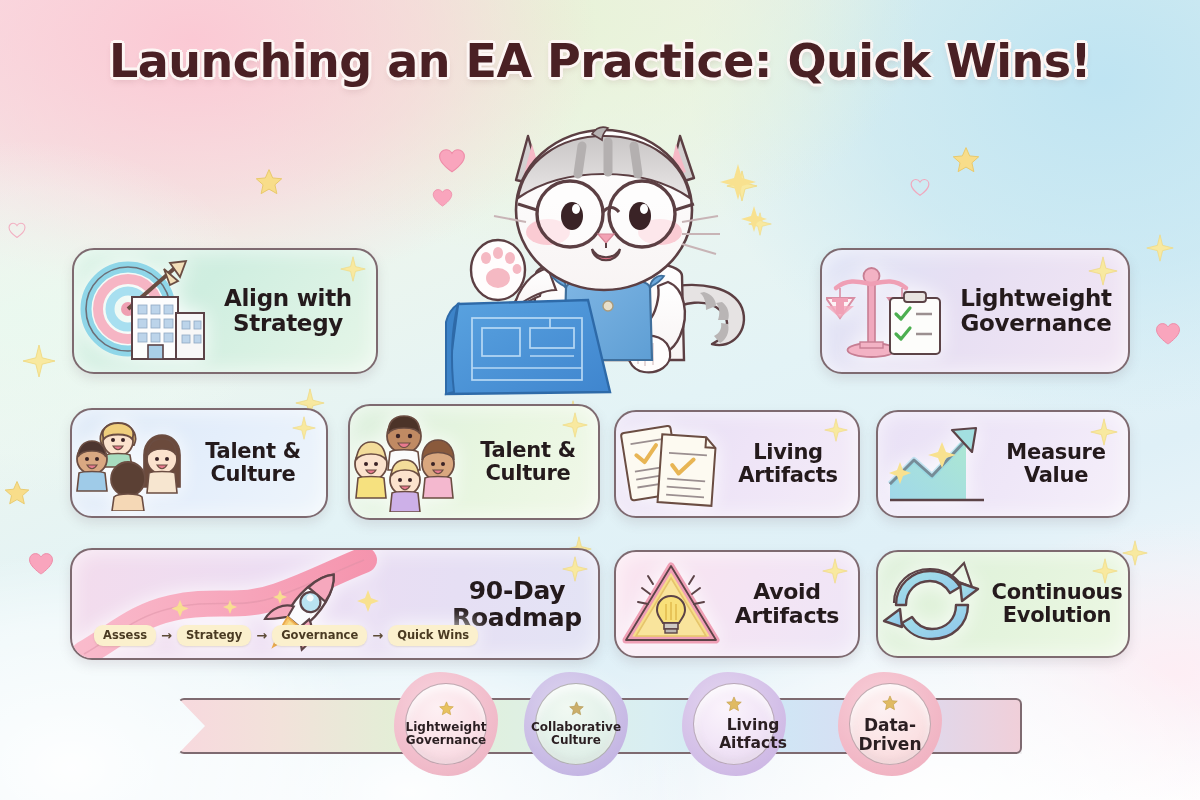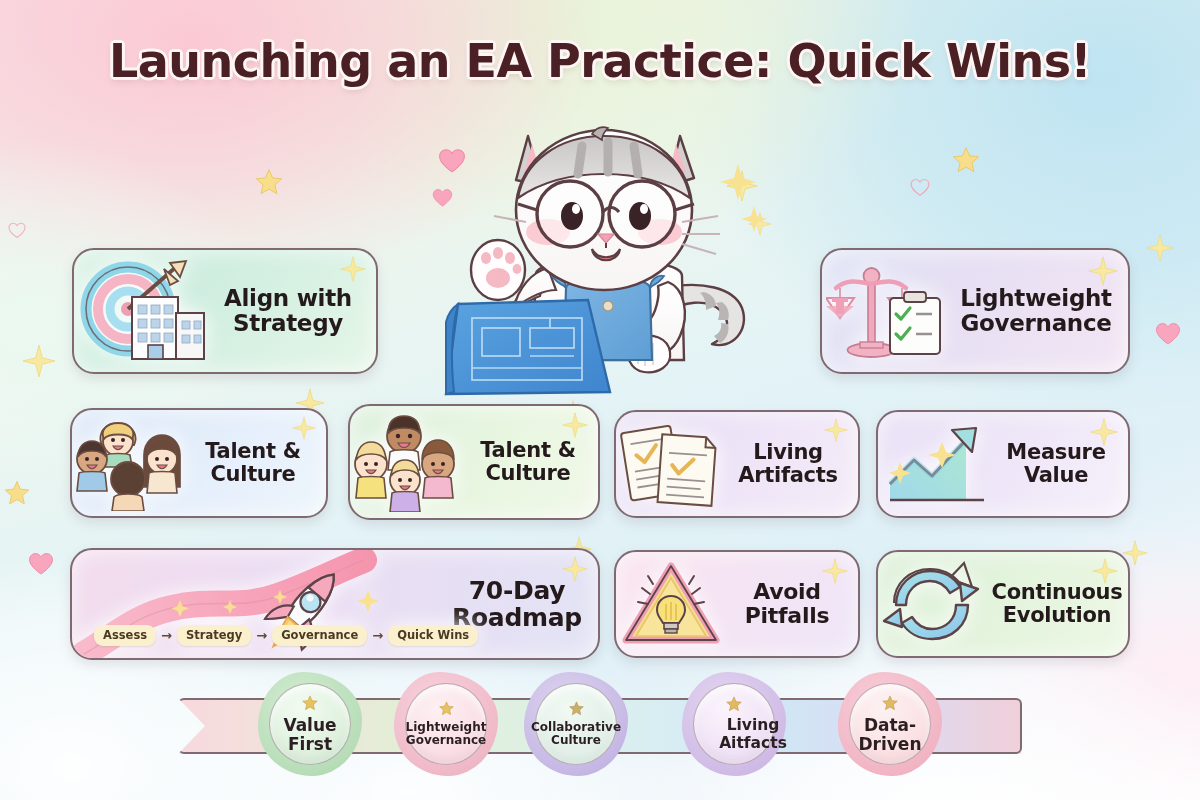--- a/index.html
+++ b/index.html
@@ -584,21 +584,21 @@
       <div class="chips">
         <span class="chip">Assess</span>
         <span class="chip-arrow">→</span>
         <span class="chip">Strategy</span>
         <span class="chip-arrow">→</span>
         <span class="chip">Governance</span>
         <span class="chip-arrow">→</span>
         <span class="chip">Quick Wins</span>
       </div>
     </div>
-    <div class="card-label" style="font-size:25px;padding-right:14px;">70-Day Roadmap</div>
+    <div class="card-label" style="font-size:25px;padding-right:14px;">90-Day Roadmap</div>
     <span class="corner-spark">
       <svg width="26" height="26" viewBox="0 0 34 34">
           <path d="M17 1 L20.2 13.8 L33 17 L20.2 20.2 L17 33 L13.8 20.2 L1 17 L13.8 13.8 Z" fill="#f8e9a0" stroke="#f0d77a" stroke-width="0.8"></path>
         </svg>
     </span>
   </div>
 
   <div class="card fill-pinkwhite" style="left:614px;top:550px;width:246px;height:108px;">
     <div class="icon-wrap" style="width:110px;height:96px;">
       <svg width="106" height="92" viewBox="0 0 106 92">
@@ -612,21 +612,21 @@
         <g stroke="#5c4347" stroke-width="2" stroke-linecap="round">
           <path d="M24 30 L32 36"></path>
             <path d="M20 44 L30 46"></path>
             <path d="M30 18 L35 26"></path>
           <path d="M82 30 L74 36"></path>
             <path d="M86 44 L76 46"></path>
             <path d="M76 18 L71 26"></path>
         </g>
       </svg>
     </div>
-    <div class="card-label" style="font-size:22px;padding-right:10px;">Avoid Pitfalls</div>
+    <div class="card-label" style="font-size:22px;padding-right:10px;">Avoid Artifacts</div>
     <span class="corner-spark">
       <svg width="26" height="26" viewBox="0 0 34 34">
           <path d="M17 1 L20.2 13.8 L33 17 L20.2 20.2 L17 33 L13.8 20.2 L1 17 L13.8 13.8 Z" fill="#f8e9a0" stroke="#f0d77a" stroke-width="0.8"></path>
         </svg>
     </span>
   </div>
 
   <div class="card fill-mint" style="left:876px;top:550px;width:254px;height:108px;">
     <div class="icon-wrap" style="width:108px;height:94px;">
       <svg width="104" height="90" viewBox="0 0 104 90">
@@ -646,31 +646,20 @@
     <div class="card-label" style="font-size:21px;">Continuous Evolution</div>
     <span class="corner-spark">
       <svg width="26" height="26" viewBox="0 0 34 34">
           <path d="M17 1 L20.2 13.8 L33 17 L20.2 20.2 L17 33 L13.8 20.2 L1 17 L13.8 13.8 Z" fill="#f8e9a0" stroke="#f0d77a" stroke-width="0.8"></path>
         </svg>
     </span>
   </div>
 
   <div id="ribbon"></div>
 
-  <div class="badge" style="left:258px;top:672px;">
-    <div class="seal seal-green"></div>
-    <div class="inner in-green">
-      <span class="badge-star">
-        <svg width="16" height="16" viewBox="0 0 26 26">
-            <path d="M13 1.5 L16.4 9.2 L24.8 10 L18.5 15.6 L20.3 23.8 L13 19.6 L5.7 23.8 L7.5 15.6 L1.2 10 L9.6 9.2 Z" fill="#e8c25f" stroke="#c9a13f" stroke-width="1"></path>
-          </svg>
-      </span>
-      <span class="badge-label" style="font-size:17px;">Value First</span>
-    </div>
-  </div>
 
   <div class="badge" style="left:394px;top:672px;">
     <div class="seal seal-pink"></div>
     <div class="inner in-pink">
       <span class="badge-star">
         <svg width="15" height="15" viewBox="0 0 26 26">
             <path d="M13 1.5 L16.4 9.2 L24.8 10 L18.5 15.6 L20.3 23.8 L13 19.6 L5.7 23.8 L7.5 15.6 L1.2 10 L9.6 9.2 Z" fill="#e8c25f" stroke="#c9a13f" stroke-width="1"></path>
           </svg>
       </span>
       <span class="badge-label" style="font-size:12px;">Lightweight Governance</span>

